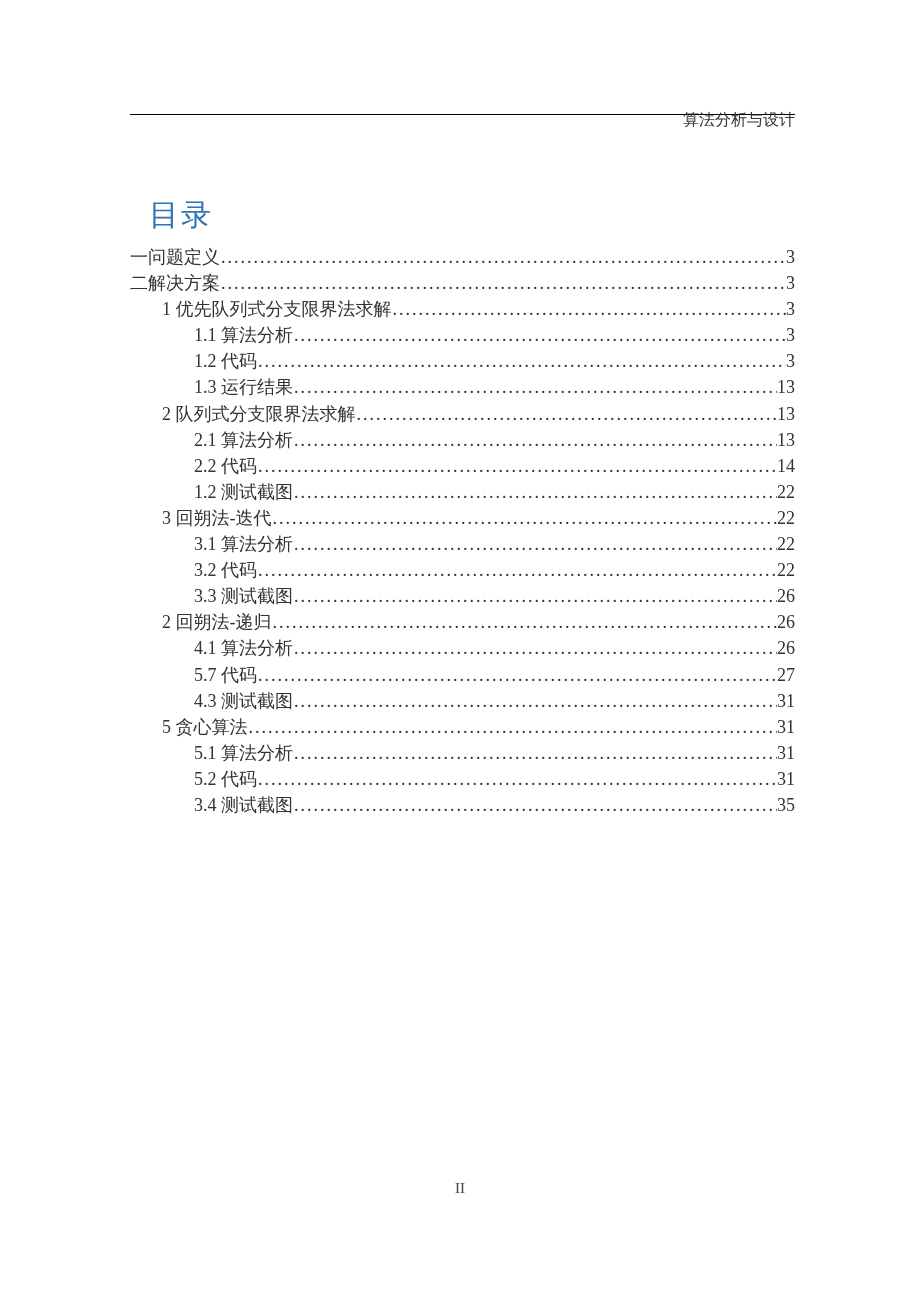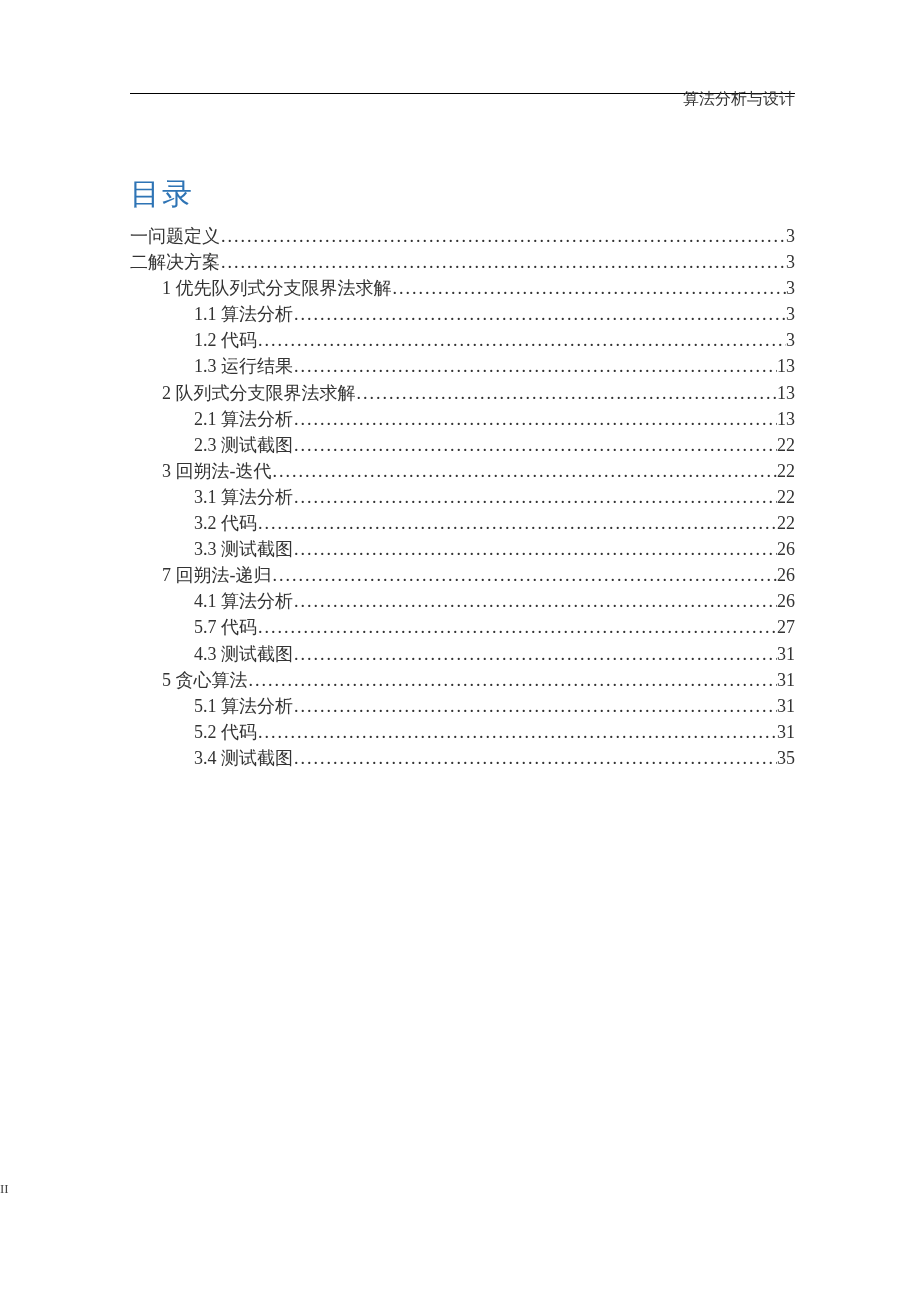--- a/index.html
+++ b/index.html
@@ -4,21 +4,21 @@
   <style>
     * { box-sizing: border-box; margin: 0; padding: 0; }
     body {
       width: 920px;
       height: 1302px;
       background: #fff;
       font-family: "SimSun", "Songti SC", serif;
       position: relative;
     }
     .page {
-      padding: 75px 125px 0 130px;
+      padding: 96px 125px 0 130px;
     }
     .header-area {
       position: relative;
       height: 25px;
     }
     .header-title {
       position: absolute;
       right: 0;
       top: -4px;
       font-size: 16px;
@@ -31,20 +31,21 @@
       margin-top: 18px;
     }
     .toc-title {
       font-size: 30px;
       color: #2e74b5;
       font-family: "SimSun", "Songti SC", serif;
       font-weight: normal;
       margin-top: 56px;
       margin-bottom: 8px;
       letter-spacing: 2px;
+      margin-left: 19px;
     }
     .toc {
       font-size: 18px;
       color: #333;
       line-height: 1.45;
     }
     .toc-row {
       display: flex;
       align-items: baseline;
       white-space: nowrap;
@@ -66,21 +67,22 @@
       content: "........................................................................................................................................................................................................................";
     }
     .toc-page {
       flex: 0 0 auto;
     }
     .page-number {
       position: absolute;
       bottom: 105px;
       left: 0;
       width: 100%;
-      font-size: 13px;
+      text-align: center;
+      font-size: 15px;
       color: #444;
       font-family: "Times New Roman", serif;
       margin-top: 16px;
     }
   </style>
 </head>
 <body>
 
 <div class="page">
   <div class="header-area">
@@ -125,21 +127,26 @@
         <span class="toc-label">2 队列式分支限界法求解</span>
         <span class="toc-dots"></span>
         <span class="toc-page">13</span>
       </div>
       <div class="toc-row level-2">
         <span class="toc-label">2.1 算法分析</span>
         <span class="toc-dots"></span>
         <span class="toc-page">13</span>
       </div>
       <div class="toc-row level-2">
-        <span class="toc-label">2.3 测试截图</span>
+        <span class="toc-label">2.2 代码</span>
+        <span class="toc-dots"></span>
+        <span class="toc-page">14</span>
+      </div>
+      <div class="toc-row level-2">
+        <span class="toc-label">1.2 测试截图</span>
         <span class="toc-dots"></span>
         <span class="toc-page">22</span>
       </div>
       <div class="toc-row level-1">
         <span class="toc-label">3 回朔法-迭代</span>
         <span class="toc-dots"></span>
         <span class="toc-page">22</span>
       </div>
       <div class="toc-row level-2">
         <span class="toc-label">3.1 算法分析</span>
@@ -150,21 +157,21 @@
         <span class="toc-label">3.2 代码</span>
         <span class="toc-dots"></span>
         <span class="toc-page">22</span>
       </div>
       <div class="toc-row level-2">
         <span class="toc-label">3.3 测试截图</span>
         <span class="toc-dots"></span>
         <span class="toc-page">26</span>
       </div>
       <div class="toc-row level-1">
-        <span class="toc-label">7 回朔法-递归</span>
+        <span class="toc-label">2 回朔法-递归</span>
         <span class="toc-dots"></span>
         <span class="toc-page">26</span>
       </div>
       <div class="toc-row level-2">
         <span class="toc-label">4.1 算法分析</span>
         <span class="toc-dots"></span>
         <span class="toc-page">26</span>
       </div>
       <div class="toc-row level-2">
         <span class="toc-label">5.7 代码</span>

